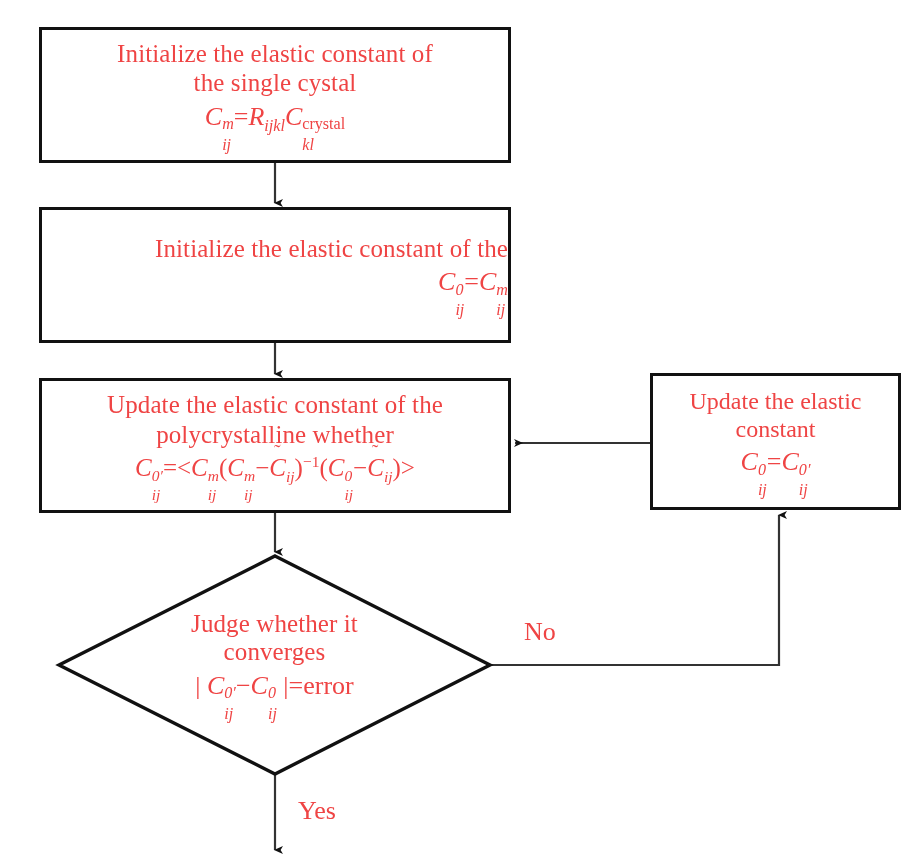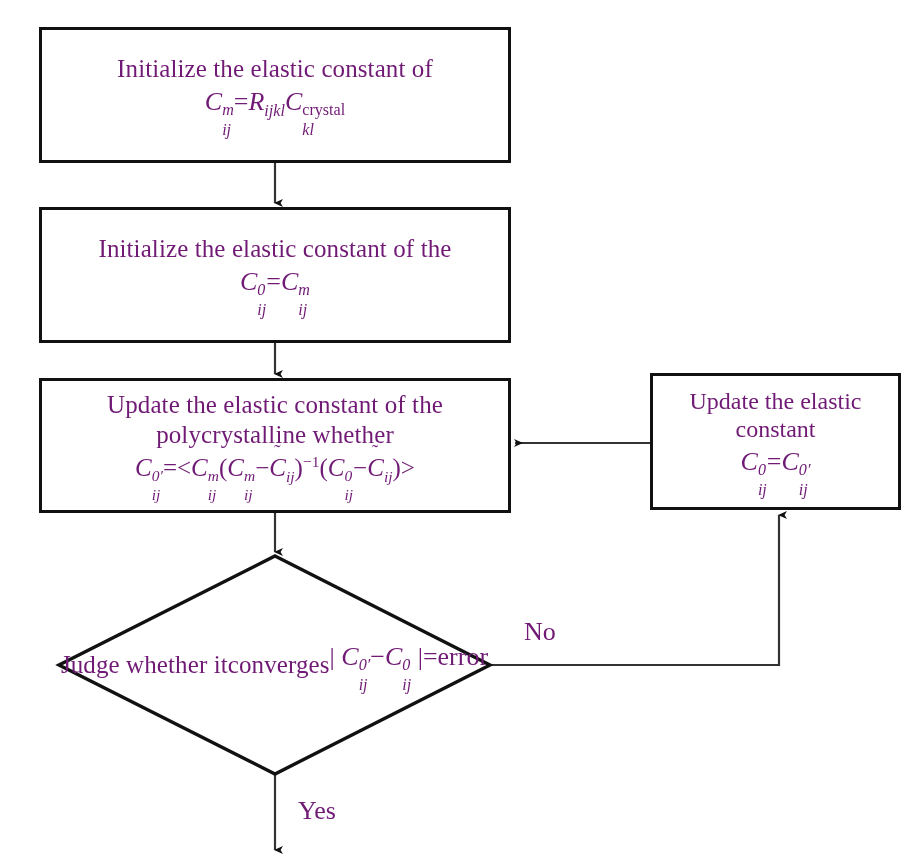--- a/index.html
+++ b/index.html
@@ -6,21 +6,21 @@
     margin: 0;
     padding: 0;
     background: #ffffff;
   }
   #canvas {
     position: relative;
     width: 916px;
     height: 863px;
     background: #ffffff;
     font-family: "Liberation Serif", "DejaVu Serif", serif;
-    color: #701a75;
+    color: #ef4444;
     overflow: hidden;
   }
   .node {
     position: absolute;
     box-sizing: border-box;
     border: 3px solid #111111;
     background: #ffffff;
     display: flex;
     flex-direction: column;
     align-items: center;
@@ -104,21 +104,21 @@
   .diamond-wrap {
     position: absolute;
   }
   .diamond-text {
     position: absolute;
     left: 0;
     top: 0;
     width: 100%;
     height: 100%;
     display: flex;
-    flex-direction: row;
+    flex-direction: column;
     align-items: center;
     justify-content: center;
     text-align: center;
     line-height: 1.14;
     pointer-events: none;
   }
   .edge-label {
     position: absolute;
     font-size: 26px;
     white-space: nowrap;
@@ -160,32 +160,33 @@
 
     <path d="M492,665 L779,665 L779,515" fill="none" stroke="#333333" stroke-width="2.2" marker-end="url(#arrowUp)"></path>
 
     <line x1="275" y1="774" x2="275" y2="850" stroke="#333333" stroke-width="2.2" marker-end="url(#arrowDown)"></line>
 
     <polygon points="275,556 490,665 275,774 59,665" fill="#ffffff" stroke="#111111" stroke-width="3.4" stroke-linejoin="miter"></polygon>
   </svg>
 
   <div class="node" style="left:39px; top:27px; width:472px; height:136px;">
     <span class="line txt">Initialize the elastic constant of</span>
+    <span class="line txt">the single cystal</span>
     <span class="line formula">
       <var class="v">C</var><span class="subsup">
           <span class="top">m</span>
           <span class="bot">ij</span>
         </span><span class="eqsign">=</span><var class="v">R</var><span class="sub">ijkl</span><var class="v">C</var><span class="subsup roman">
           <span class="top">crystal</span>
           <span class="bot">kl</span>
         </span>
     </span>
   </div>
 
-  <div class="node" style="left:39px; top:207px; width:472px; height:136px;">
+  <div class="node" style="left:39px; top:207px; width:472px; height:136px;align-items:flex-end;">
     <span class="line txt">Initialize the elastic constant of the</span>
     <span class="line formula">
       <var class="v">C</var><span class="subsup">
           <span class="top">0</span>
           <span class="bot">ij</span>
         </span><span class="eqsign">=</span><var class="v">C</var><span class="subsup">
           <span class="top">m</span>
           <span class="bot">ij</span>
         </span>
     </span>

